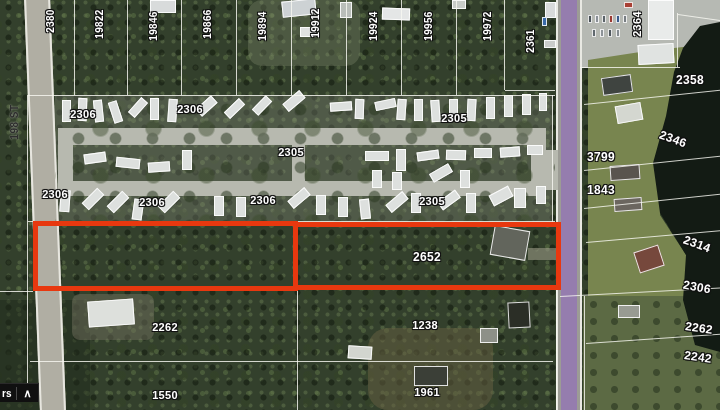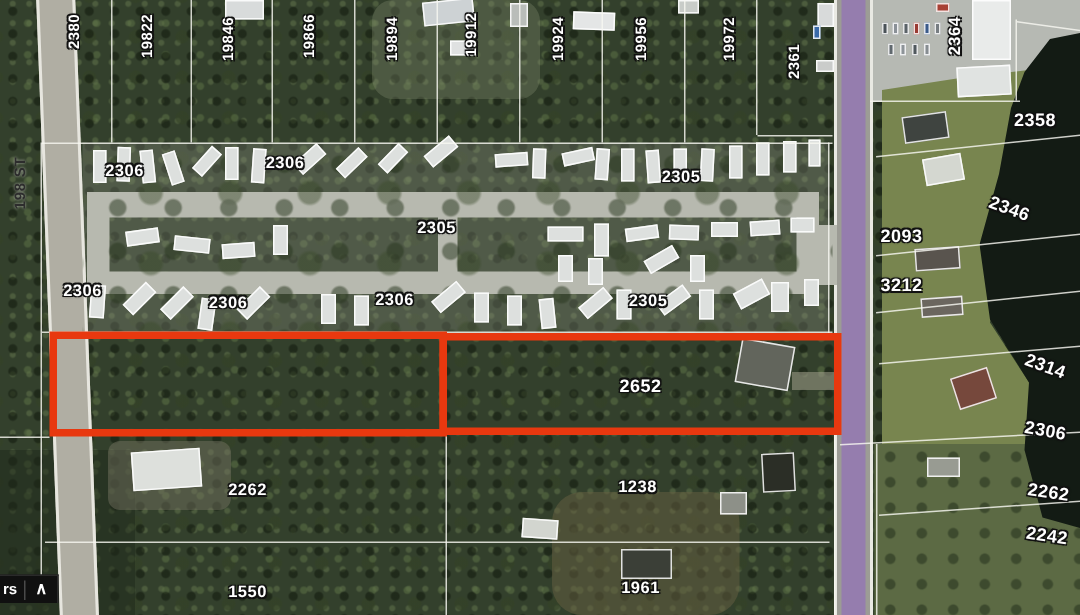--- a/index.html
+++ b/index.html
@@ -231,22 +231,22 @@
     <div class="lbl" style="left: 207px; top: 24px; font-size: 10px; transform: translate(-50%, -50%) rotate(-90deg);">19866</div>
     <div class="lbl" style="left: 262px; top: 26px; font-size: 10px; transform: translate(-50%, -50%) rotate(-90deg);">19894</div>
     <div class="lbl" style="left: 315px; top: 23px; font-size: 10px; transform: translate(-50%, -50%) rotate(-90deg);">19912</div>
     <div class="lbl" style="left: 373px; top: 26px; font-size: 10px; transform: translate(-50%, -50%) rotate(-90deg);">19924</div>
     <div class="lbl" style="left: 428px; top: 26px; font-size: 10px; transform: translate(-50%, -50%) rotate(-90deg);">19956</div>
     <div class="lbl" style="left: 487px; top: 26px; font-size: 10px; transform: translate(-50%, -50%) rotate(-90deg);">19972</div>
     <div class="lbl" style="left: 530px; top: 41px; font-size: 10px; transform: translate(-50%, -50%) rotate(-90deg);">2361</div>
     <div class="lbl" style="left: 637px; top: 24px; font-size: 11px; transform: translate(-50%, -50%) rotate(-90deg);">2364</div>
     <div class="lbl" style="left: 690px; top: 80px; font-size: 12px; transform: translate(-50%, -50%) rotate(0deg);">2358</div>
     <div class="lbl" style="left: 673px; top: 139px; font-size: 12px; transform: translate(-50%, -50%) rotate(20deg);">2346</div>
-    <div class="lbl" style="left: 601px; top: 157px; font-size: 12px; transform: translate(-50%, -50%) rotate(0deg);">2093</div>
-    <div class="lbl" style="left: 601px; top: 190px; font-size: 12px; transform: translate(-50%, -50%) rotate(0deg);">3212</div>
+    <div class="lbl" style="left: 601px; top: 157px; font-size: 12px; transform: translate(-50%, -50%) rotate(0deg);">3799</div>
+    <div class="lbl" style="left: 601px; top: 190px; font-size: 12px; transform: translate(-50%, -50%) rotate(0deg);">1843</div>
     <div class="lbl" style="left: 697px; top: 244px; font-size: 12px; transform: translate(-50%, -50%) rotate(20deg);">2314</div>
     <div class="lbl" style="left: 697px; top: 287px; font-size: 12px; transform: translate(-50%, -50%) rotate(10deg);">2306</div>
     <div class="lbl" style="left: 699px; top: 328px; font-size: 12px; transform: translate(-50%, -50%) rotate(8deg);">2262</div>
     <div class="lbl" style="left: 698px; top: 357px; font-size: 12px; transform: translate(-50%, -50%) rotate(8deg);">2242</div>
     <div class="lbl" style="left: 83px; top: 114px; font-size: 11px; transform: translate(-50%, -50%) rotate(0deg);">2306</div>
     <div class="lbl" style="left: 190px; top: 109px; font-size: 11px; transform: translate(-50%, -50%) rotate(0deg);">2306</div>
     <div class="lbl" style="left: 291px; top: 152px; font-size: 11px; transform: translate(-50%, -50%) rotate(0deg);">2305</div>
     <div class="lbl" style="left: 454px; top: 118px; font-size: 11px; transform: translate(-50%, -50%) rotate(0deg);">2305</div>
     <div class="lbl" style="left: 55px; top: 194px; font-size: 11px; transform: translate(-50%, -50%) rotate(0deg);">2306</div>
     <div class="lbl" style="left: 152px; top: 202px; font-size: 11px; transform: translate(-50%, -50%) rotate(0deg);">2306</div>

